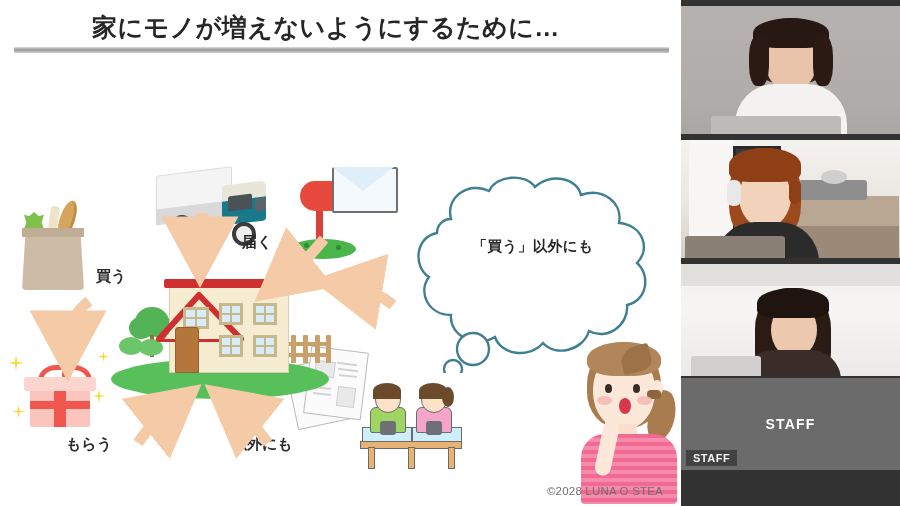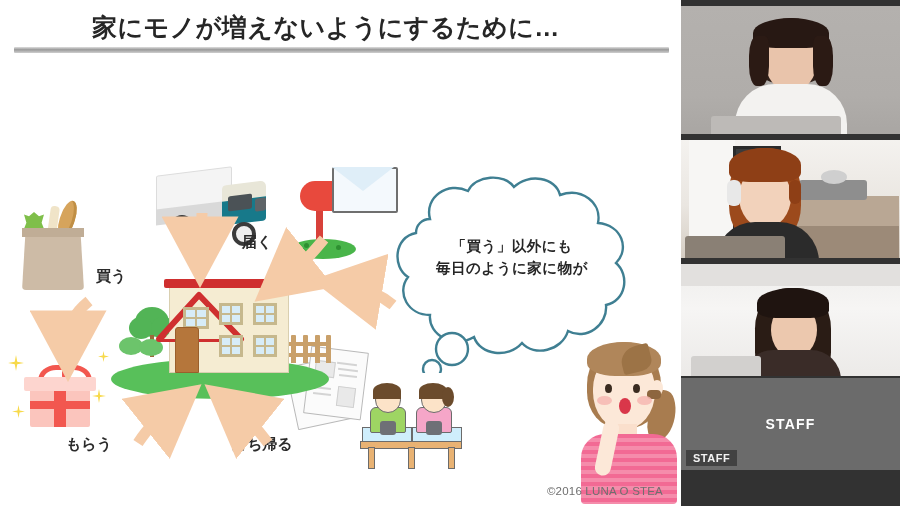--- a/index.html
+++ b/index.html
@@ -119,21 +119,21 @@
   .tree-t{position:absolute;left:21px;top:34px;width:4px;height:22px;background:#9a6b3a;}
   .bush{position:absolute;border-radius:50%;background:#6cc46b;}
   .fence{position:absolute;left:178px;top:74px;width:42px;height:30px;}
   .fence-p{position:absolute;width:5px;height:28px;background:#c9a06a;border-radius:1px 1px 0 0;}
   .fence-r{position:absolute;height:4px;background:#c9a06a;width:42px;}
 
   
   .arrow{position:absolute;}
 
   
-  #bubble{position:absolute;left:366px;top:30px;width:280px;height:200px;}
+  #bubble{position:absolute;left:387px;top:30px;width:280px;height:200px;}
   .bub-txt{position:absolute;left:40px;top:62px;width:200px;text-align:center;
     font-size:14.5px;font-weight:700;color:#262626;line-height:1.55;letter-spacing:.5px;}
 
   
   .girl{position:absolute;left:565px;top:195px;width:112px;height:165px;}
   .g-hair-back{position:absolute;left:16px;top:4px;width:74px;height:86px;background:#a87c4f;border-radius:50% 50% 42% 42%;}
   .g-ponytail{position:absolute;left:78px;top:52px;width:26px;height:50px;background:#a87c4f;border-radius:40% 60% 60% 40%;transform:rotate(10deg);}
   .g-pony-tie{position:absolute;left:76px;top:52px;width:14px;height:9px;background:#8d663f;border-radius:4px;}
   .g-face{position:absolute;left:22px;top:16px;width:62px;height:76px;background:#fce8d8;border-radius:46% 46% 50% 50%;}
   .g-hairf{position:absolute;left:16px;top:4px;width:74px;height:34px;background:#b0865a;border-radius:50% 50% 38% 38%;}
@@ -237,21 +237,21 @@
           <div class="np" style="left:0px;top:18px;width:54px;height:62px;transform:rotate(-12deg);"></div>
           <div class="np" style="left:16px;top:6px;width:56px;height:66px;transform:rotate(7deg);"></div>
           <div class="np-blk" style="left:24px;top:18px;width:18px;height:14px;transform:rotate(7deg);"></div>
           <div class="np-ln" style="left:46px;top:20px;width:20px;transform:rotate(7deg);"></div>
           <div class="np-ln" style="left:47px;top:26px;width:20px;transform:rotate(7deg);"></div>
           <div class="np-ln" style="left:48px;top:32px;width:18px;transform:rotate(7deg);"></div>
           <div class="np-blk" style="left:46px;top:44px;width:16px;height:18px;transform:rotate(7deg);"></div>
           <div class="np-ln" style="left:22px;top:44px;width:18px;transform:rotate(7deg);"></div>
           <div class="np-ln" style="left:22px;top:50px;width:18px;transform:rotate(7deg);"></div>
         </div>
-        <div class="lbl" style="left:226px;top:292px;">持ち帰る</div>
+        <div class="lbl" style="left:226px;top:292px;">以外にも</div>
 
         <div class="kids">
           <div class="desk-top" style="left:4px;top:46px;width:48px;height:16px;"></div>
           <div class="desk-top" style="left:54px;top:46px;width:48px;height:16px;"></div>
           <div class="desk" style="left:2px;top:60px;width:100px;height:6px;"></div>
           <div class="desk" style="left:10px;top:66px;width:5px;height:20px;"></div>
           <div class="desk" style="left:50px;top:66px;width:5px;height:20px;"></div>
           <div class="desk" style="left:90px;top:66px;width:5px;height:20px;"></div>
           <div class="body-s" style="left:12px;top:26px;width:34px;height:24px;background:#9ed563;"></div>
           <div class="body-s" style="left:58px;top:26px;width:34px;height:24px;background:#f5a6c8;"></div>
@@ -319,21 +319,20 @@
                      C250,52 258,76 244,90 C258,102 254,128 234,132
                      C236,152 214,168 196,158 C190,178 162,184 150,170
                      C136,186 108,182 102,164 C82,176 56,162 58,142
                      C36,142 24,120 36,104 C20,94 22,64 44,60
                      C44,52 50,46 58,46 Z" fill="#ffffff" stroke="#3f7f92" stroke-width="2.4"></path>
             <circle cx="80" cy="176" r="16" fill="#fff" stroke="#3f7f92" stroke-width="2.4"></circle>
             <circle cx="60" cy="196" r="9" fill="#fff" stroke="#3f7f92" stroke-width="2.4"></circle>
           </svg>
           <div class="bub-txt">
             <div>「買う」以外にも</div>
-            <div>毎日のように家に物が</div>
           </div>
         </div>
 
         <div class="girl">
           <div class="g-hair-back"></div>
           <div class="g-ponytail"></div>
           <div class="g-ear"></div>
           <div class="g-face"></div>
           <div class="g-hairf"></div>
           <div class="g-hairpart"></div>
@@ -344,21 +343,21 @@
           <div class="g-blush" style="left:66px;top:58px;"></div>
           <div class="g-mouth"></div>
           <div class="g-neck"></div>
           <div class="g-shirt"></div>
           <div class="g-arm"></div>
           <div class="g-finger"></div>
         </div>
 
       </div>
 
-      <div class="copyright">©2016 LUNA O STEA</div>
+      <div class="copyright">©2028 LUNA O STEA</div>
     </div>
   </div>
 
   <div id="video-panel">
 
     <div class="tile active-ring" style="top:6px;height:128px;background:#b1aeab;">
       <div class="tile-media" style="background:linear-gradient(to bottom,#b4b1ae 0%,#b0adaa 70%,#a9a6a3 100%);">
         <div class="p-hair" style="left:72px;top:12px;width:76px;height:66px;background:#30201a;"></div>
         <div class="p-head" style="left:84px;top:24px;width:52px;height:62px;background:#e9c4ab;"></div>
         <div class="p-hair" style="left:72px;top:12px;width:76px;height:30px;background:#271813;border-radius:50% 50% 30% 30%;"></div>

